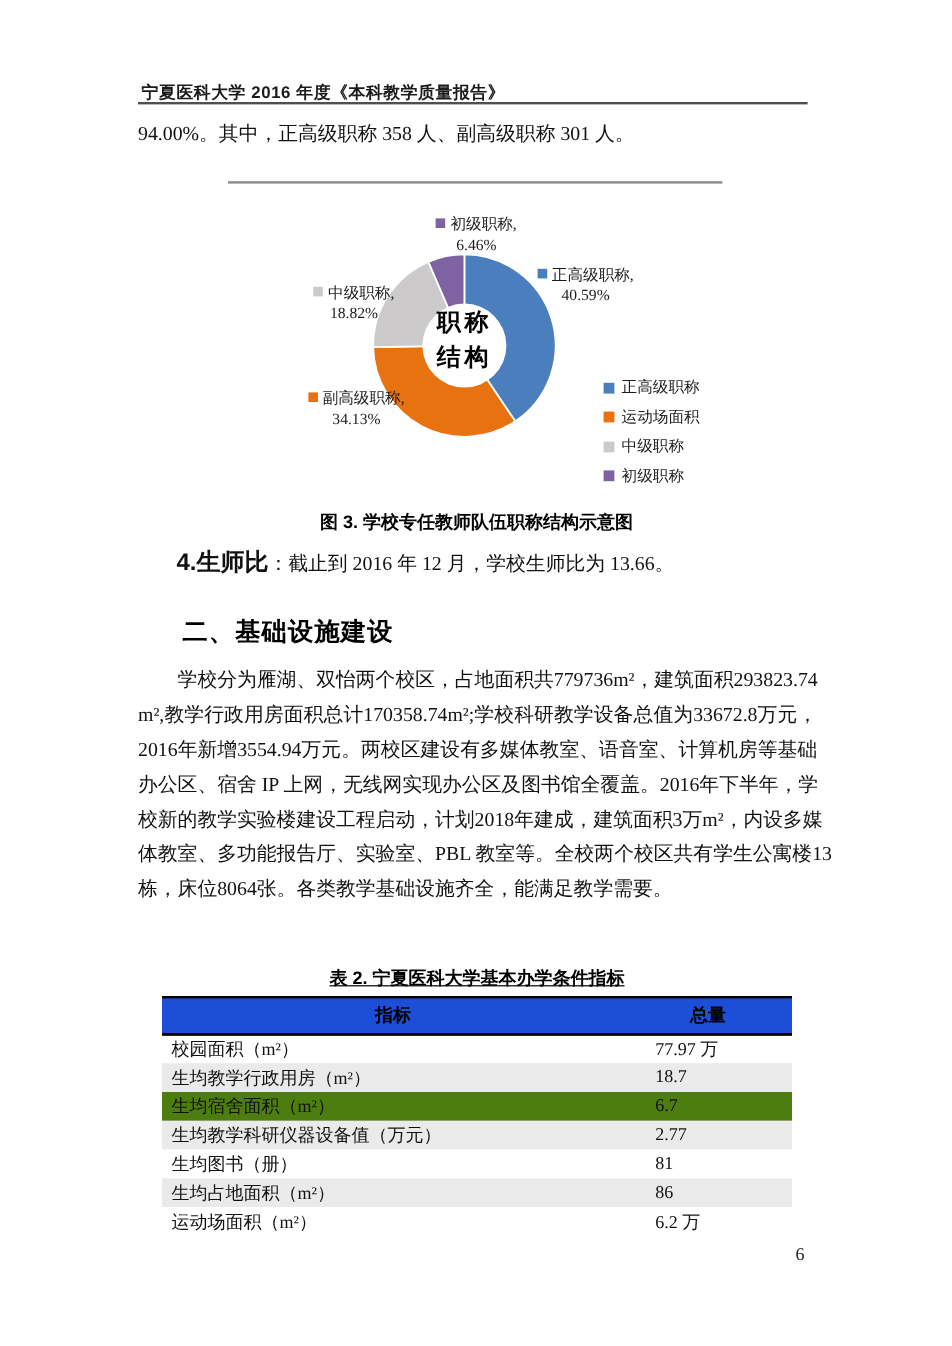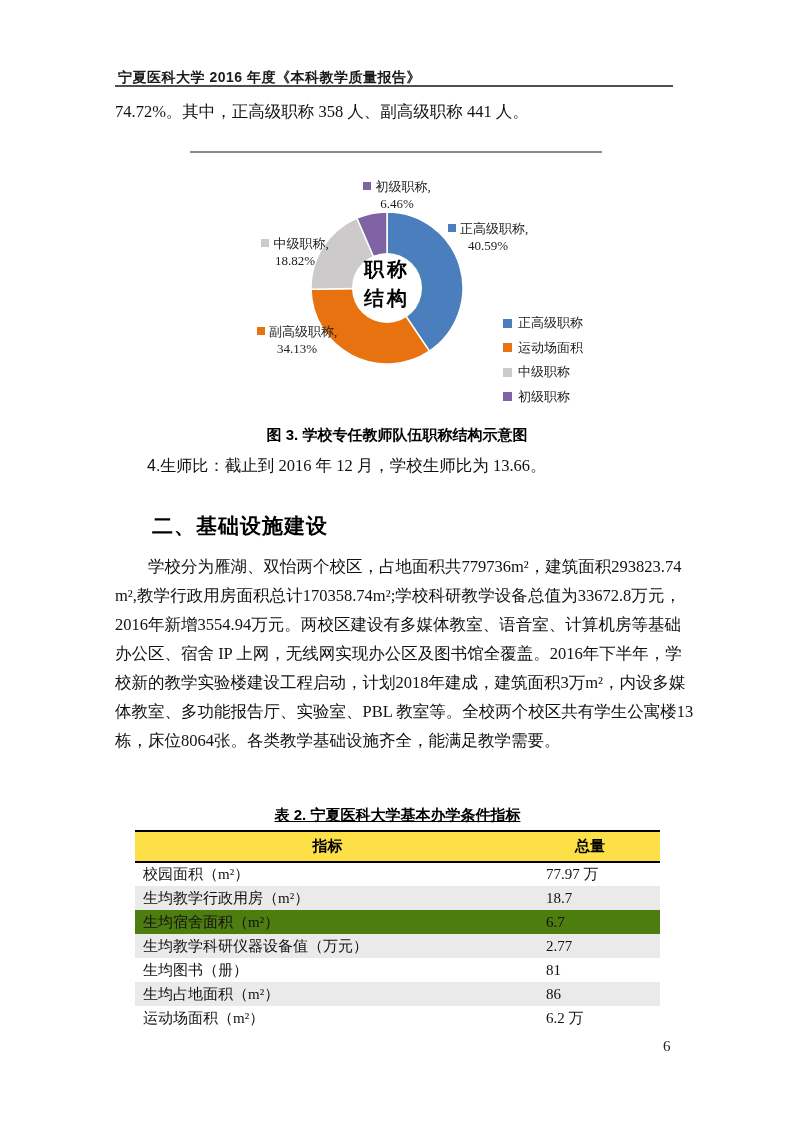--- a/index.html
+++ b/index.html
@@ -65,21 +65,21 @@
   
   .figure-caption{
     position:absolute;left:114px;top:426px;width:566px;text-align:center;
     font-family:"Liberation Sans", sans-serif;
     font-weight:bold;font-size:15px;color:#000;
   }
   .ratio-line{
     position:absolute;left:147px;top:455px;width:540px;
     font-size:16.5px;
   }
-  .ratio-line .b{font-family:"Liberation Sans", sans-serif;font-weight:normal;font-size:16px;}
+  .ratio-line .b{font-family:"Liberation Sans", sans-serif;font-weight:bold;font-size:20px;}
   .section-heading{
     position:absolute;left:152px;top:512px;
     font-family:"Liberation Sans", sans-serif;
     font-weight:bold;font-size:21px;color:#000;
     letter-spacing:1px;
   }
   
   .body-paragraph{
     position:absolute;left:115px;top:552px;width:566px;
     font-size:16.5px;color:#111;
@@ -120,21 +120,21 @@
   }
 </style>
 </head>
 <body>
 
 <div class="page">
 
   <div class="doc-header">宁夏医科大学 2016 年度《本科教学质量报告》</div>
   <div class="header-rule"></div>
 
-  <div class="intro-line">74.72%。其中，正高级职称 358 人、副高级职称 441 人。</div>
+  <div class="intro-line">94.00%。其中，正高级职称 358 人、副高级职称 301 人。</div>
 
   <div class="chart-area">
     <div class="donut-wrap">
       <svg id="donut-svg" width="156" height="156" viewBox="0 0 156 156">
           <path d="M 78 78 L 78.00 2.00 A 76 76 0 0 1 120.36 141.10 Z" fill="#4B7EBC" stroke="#ffffff" stroke-width="1.5"></path>
           <path d="M 78 78 L 120.36 141.10 A 76 76 0 0 1 2.01 79.34 Z" fill="#E8720F" stroke="#ffffff" stroke-width="1.5"></path>
           <path d="M 78 78 L 2.01 79.34 A 76 76 0 0 1 47.99 8.18 Z" fill="#CCCACA" stroke="#ffffff" stroke-width="1.5"></path>
           <path d="M 78 78 L 47.99 8.18 A 76 76 0 0 1 78.00 2.00 Z" fill="#7F62A1" stroke="#ffffff" stroke-width="1.5"></path>
           <circle cx="78" cy="78" r="35" fill="#ffffff"></circle>
         </svg>
@@ -204,21 +204,21 @@
     </div>
 
   <div class="table-caption">表 2.    宁夏医科大学基本办学条件指标</div>
 
   <table class="metrics-table">
     <colgroup>
         <col class="c1">
         <col class="c2">
       </colgroup>
     <thead>
-      <tr style="background: #fde047;">
+      <tr style="background: #1d4ed8;">
         <th>指标</th>
         <th>总量</th>
       </tr>
     </thead>
     <tbody>
         <tr style="background: rgb(255, 255, 255);">
           <td class="cell-name">校园面积（m²）</td>
           <td class="cell-value">77.97 万</td>
         </tr>
         <tr style="background: rgb(234, 234, 234);">

